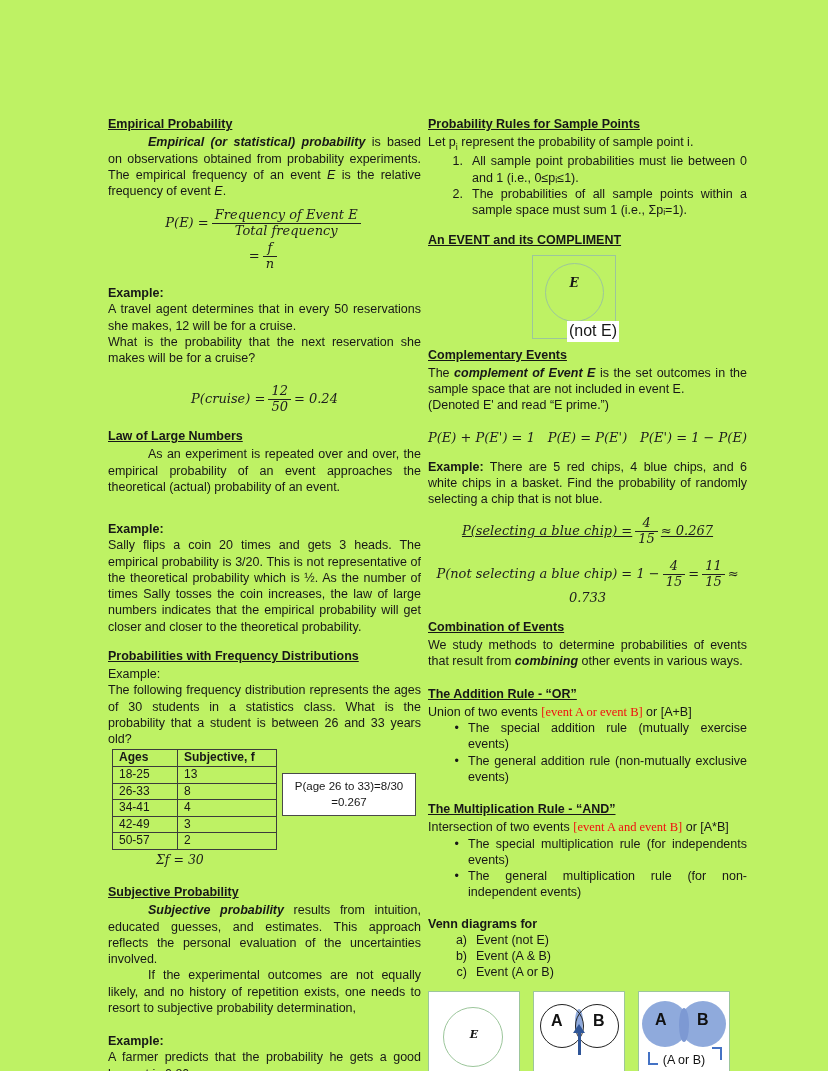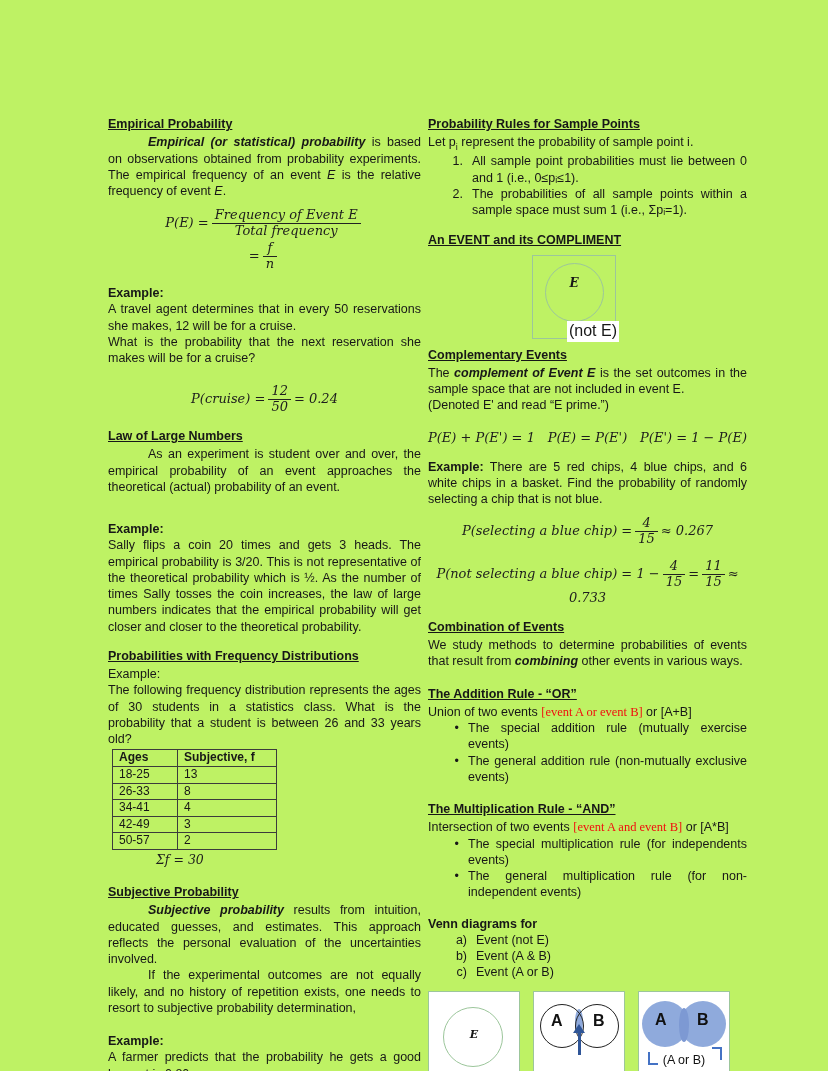--- a/index.html
+++ b/index.html
@@ -95,21 +95,21 @@
       <div class="blabel">Example:</div>
       <div class="para">A travel agent determines that in every 50 reservations she makes, 12 will be for a cruise.</div>
       <div class="para">What is the probability that the next reservation she makes will be for a cruise?</div>
       <div class="fcenter math" style="margin-top:18px;">
         <span>P(cruise) =</span><span class="frac"><span class="fn">12</span><span class="fd">50</span></span><span>= 0.24</span>
       </div>
     </div>
 
     <div class="sec">
       <div class="head">Law of Large Numbers</div>
-      <div class="para ind">As an experiment is student over and over, the empirical probability of an event approaches the theoretical (actual) probability of an event.</div>
+      <div class="para ind">As an experiment is repeated over and over, the empirical probability of an event approaches the theoretical (actual) probability of an event.</div>
     </div>
 
     <div class="sec" style="margin-top:26px;">
       <div class="blabel">Example:</div>
       <div class="para">Sally flips a coin 20 times and gets 3 heads. The empirical probability is 3/20. This is not representative of the theoretical probability which is ½. As the number of times Sally tosses the coin increases, the law of large numbers indicates that the empirical probability will get closer and closer to the theoretical probability.</div>
     </div>
 
     <div class="sec">
       <div class="head">Probabilities with Frequency Distributions</div>
       <div>Example:</div>
@@ -137,20 +137,24 @@
                 <td class="c1">42-49</td>
                 <td class="c2">3</td>
               </tr>
           <tr>
                 <td class="c1">50-57</td>
                 <td class="c2">2</td>
               </tr>
         </tbody>
           </table>
         <div class="sumline math">Σf = 30</div>
+        <div class="callout">
+          <div>P(age 26 to 33)=8/30</div>
+          <div>=0.267</div>
+        </div>
       </div>
     </div>
 
     <div class="sec" style="margin-top:16px;">
       <div class="head">Subjective Probability</div>
       <div class="para ind"><span class="bi">Subjective probability</span><span> results from intuition, educated guesses, and estimates. This approach reflects the personal evaluation of the uncertainties involved.</span></div>
       <div class="para ind">If the experimental outcomes are not equally likely, and no history of repetition exists, one needs to resort to subjective probability determination,</div>
     </div>
 
     <div class="sec" style="margin-top:17px;">
@@ -194,21 +198,21 @@
       <div class="para">(Denoted E' and read “E prime.”)</div>
       <div class="fmrow math">
         <span>P(E) + P(E') = 1</span>
         <span>P(E) = P(E')</span>
         <span>P(E') = 1 − P(E)</span>
       </div>
     </div>
 
     <div>
       <div class="para"><span class="blabel">Example:</span><span> There are 5 red chips, 4 blue chips, and 6 white chips in a basket. Find the probability of randomly selecting a chip that is not blue.</span></div>
-      <div class="fcenter math" style="">
+      <div class="fcenter math" style="text-decoration:underline;">
         <span>P(selecting a blue chip) =</span><span class="frac"><span class="fn">4</span><span class="fd">15</span></span><span>≈ 0.267</span>
       </div>
       <div class="fcenter math" style="margin-top:12px;">
         <span>P(not selecting a blue chip) = 1 −</span><span class="frac"><span class="fn">4</span><span class="fd">15</span></span><span>=</span><span class="frac"><span class="fn">11</span><span class="fd">15</span></span><span>≈ 0.733</span>
       </div>
     </div>
 
     <div style="margin-top:12px;">
       <div class="head">Combination of Events</div>
       <div class="para"><span>We study methods to determine probabilities of events that result from </span><span class="bi">combining</span><span> other events in various ways.</span></div>

